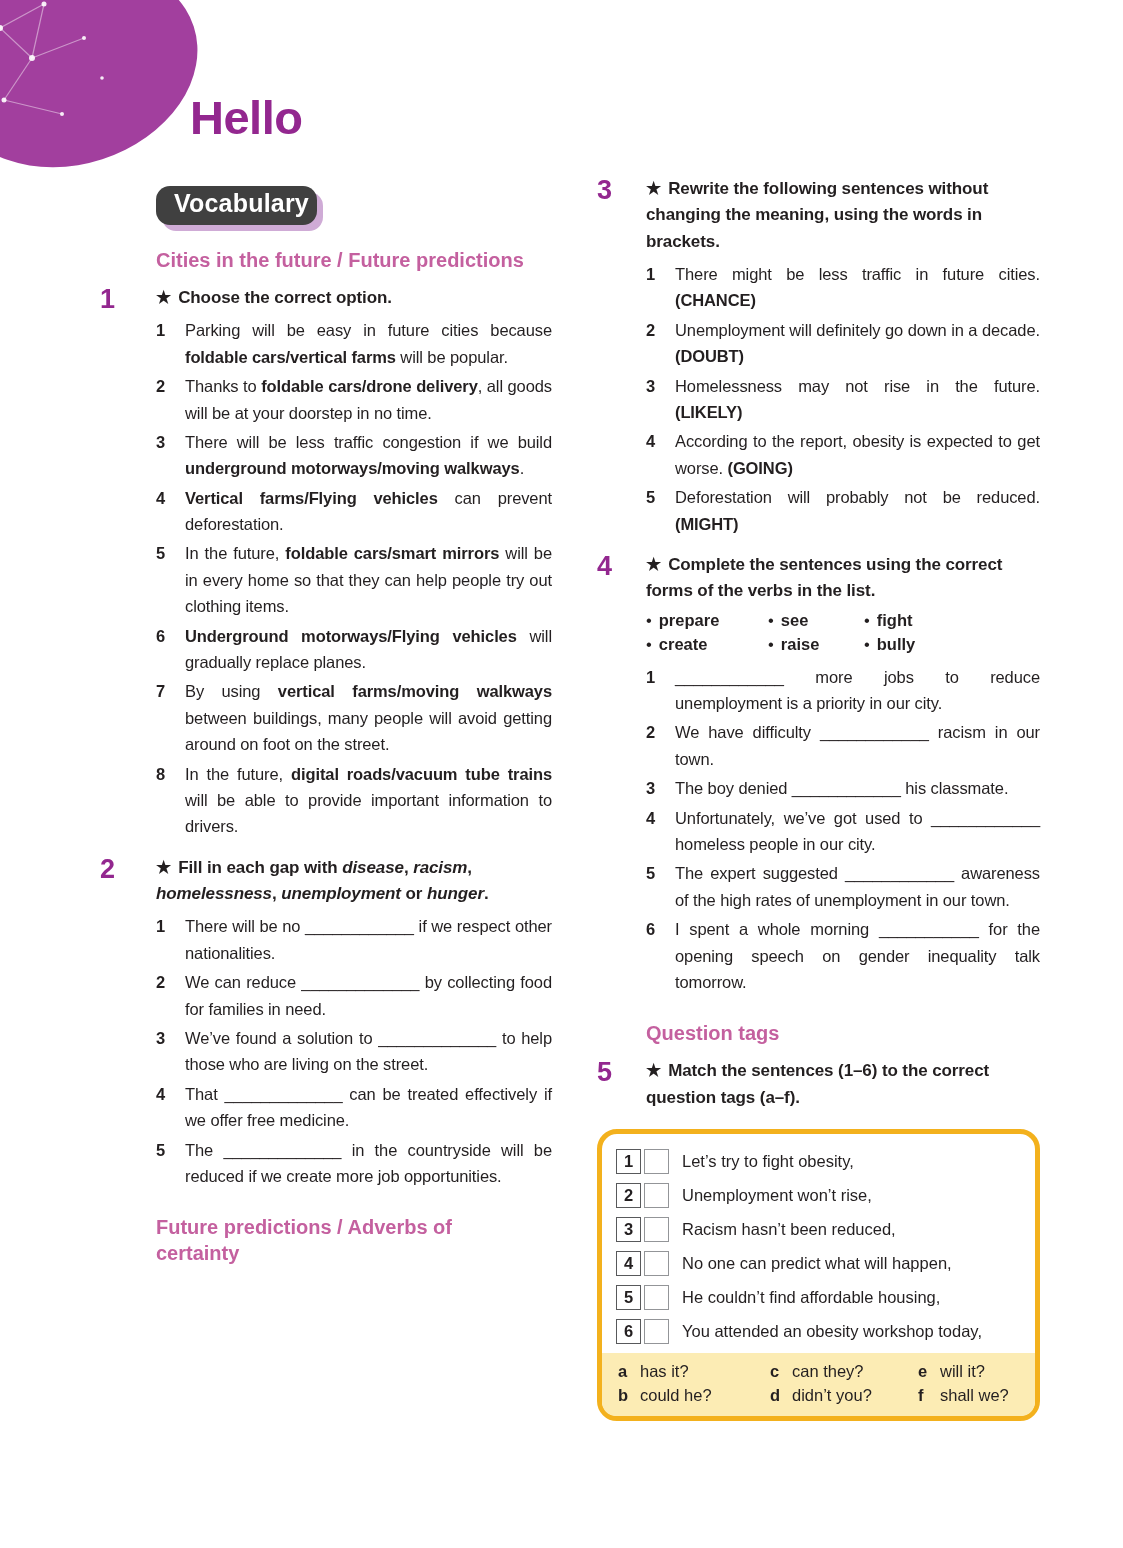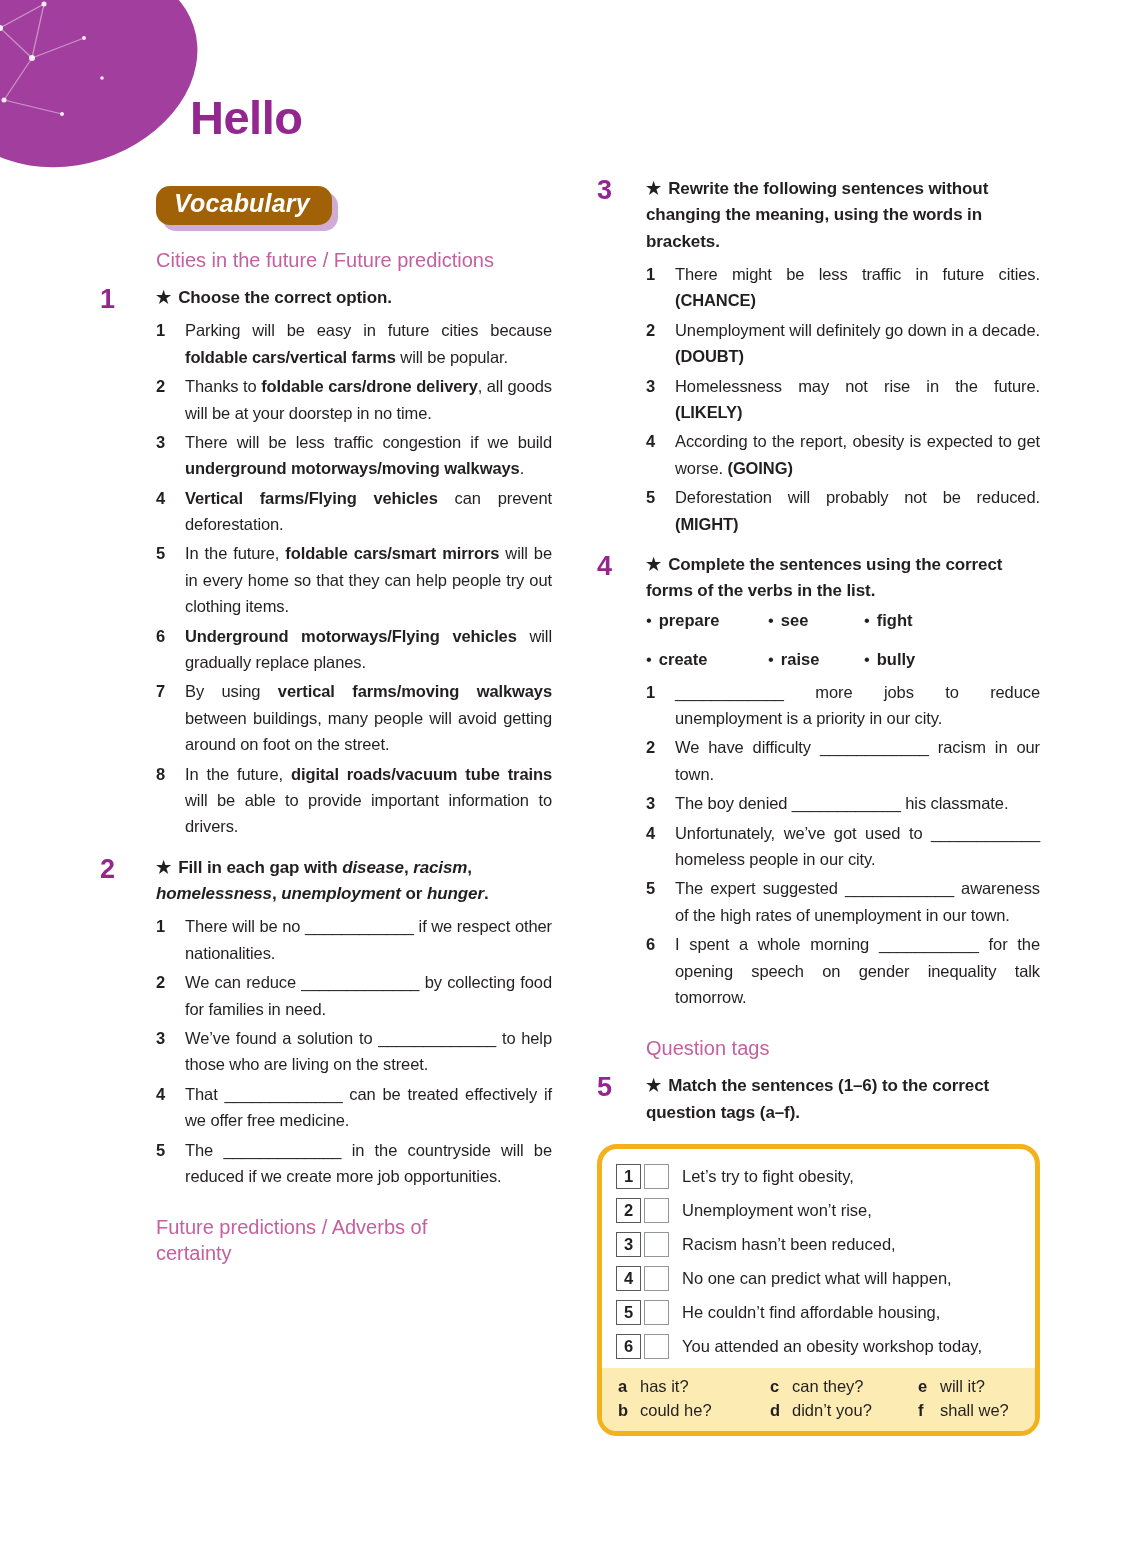--- a/index.html
+++ b/index.html
@@ -11,39 +11,39 @@
 
   .title { position:absolute; left:190px; top:90px; font-size:47px; font-weight:bold; color:#93278f; letter-spacing:-0.5px; }
 
   .col { position:absolute; }
   .col-left  { left:100px; top:186px; width:452px; }
   .col-right { left:597px; top:176px; width:443px; }
 
   .indent-l { margin-left:56px; }
   .indent-r { margin-left:49px; }
 
-  .badge { display:inline-block; background:#a16207; color:#fff; font-size:25px; font-weight:bold;
-           padding:3px 22px 7px 18px; border-radius:14px; box-shadow:6px 6px 0 #cfabd6; letter-spacing:0.2px;font-style:italic; }
-
-  .subhead { font-weight:normal; font-size:20px; color:#c4609f; white-space:pre-line; line-height:1.3; }
+  .badge { display:inline-block; background:#404040; color:#fff; font-size:25px; font-weight:bold;
+           padding:3px 8px 7px 18px; border-radius:14px; box-shadow:6px 6px 0 #cfabd6; letter-spacing:0.2px; }
+
+  .subhead { font-weight:bold; font-size:20px; color:#c4609f; white-space:pre-line; line-height:1.3; }
   .mt-sub { margin-top:22px; }
 
   .exercise { display:flex; margin-top:12px; }
   .ex-num-l { flex:0 0 56px; } .ex-num-r { flex:0 0 49px; }
   .ex-num { font-size:27px; font-weight:bold; color:#93278f; line-height:1.1; }
   .ex-body { flex:1; min-width:0; }
 
   .instruction { font-weight:bold; font-size:17px; line-height:1.55; margin-bottom:6px; letter-spacing:-0.1px; }
   .star { margin-right:7px; }
 
   .item { display:flex; margin-bottom:3px; font-size:16.5px; line-height:1.6; letter-spacing:-0.1px; }
   .item-n { flex:0 0 29px; font-weight:bold; }
   .item-text { flex:1; text-align:justify; }
 
-  .wordlist { display:grid; grid-template-columns:122px 96px auto; row-gap:20px; margin:2px 0 10px 0;
+  .wordlist { display:grid; grid-template-columns:122px 96px auto; row-gap:5px; margin:2px 0 10px 0;
               font-size:16.5px; }
   .word b { margin-left:7px; }
 
   .qbox { border:5px solid #f3b11d; border-radius:20px; margin-top:12px; padding:15px 0 0 0; background:#fff; }
   .qrow { display:flex; align-items:center; margin:0 16px 9px 14px; font-size:16.5px; }
   .num-sq { width:25px; height:25px; border:1.5px solid #58595b; display:flex; align-items:center;
             justify-content:center; font-weight:bold; flex:0 0 25px; background:#fff; }
   .ans-sq { width:25px; height:25px; border:1.5px solid #939598; margin-left:3px; flex:0 0 25px; background:#fff; }
   .qtext { margin-left:13px; }
   .tagarea { background:#fcecb4; margin-top:7px; padding:9px 14px 11px 16px; border-radius:0 0 14px 14px;

